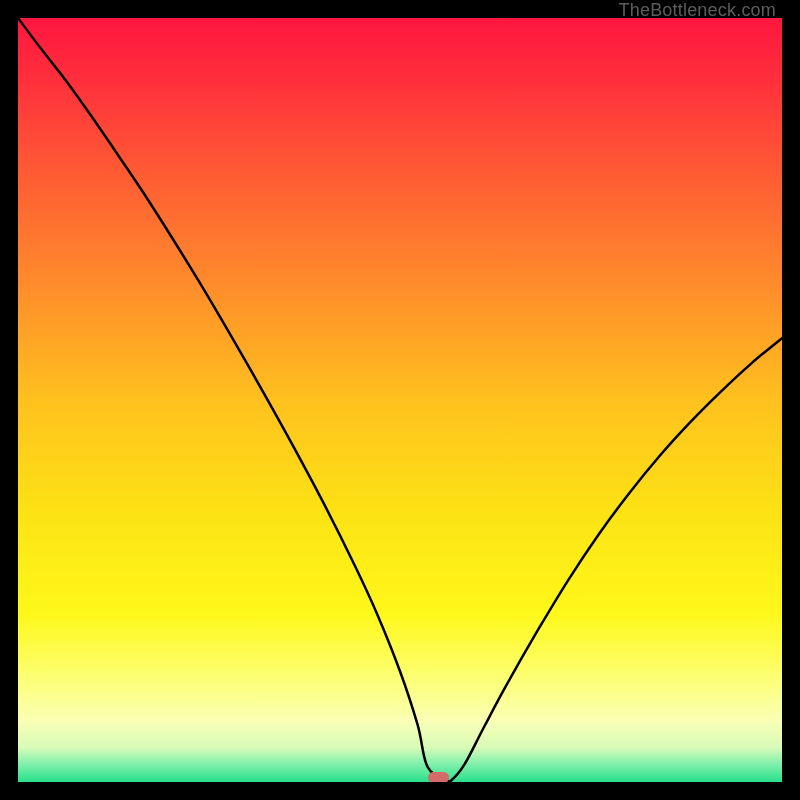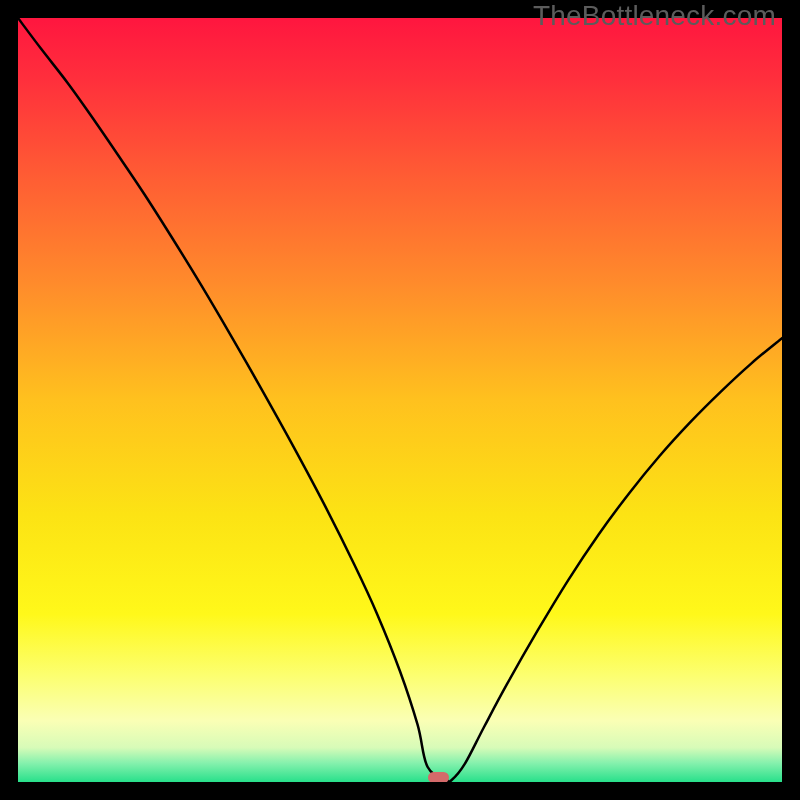--- a/index.html
+++ b/index.html
@@ -36,21 +36,21 @@
   }
   .marker {
     position: absolute;
     border-radius: 8px;
   }
   .watermark {
     position: absolute;
     top: 0px;
     right: 24px;
     color: #5c5c5c;
-    font-size: 28px;
+    font-size: 18px;
     font-weight: 500;
     letter-spacing: 0.2px;
     user-select: none;
   }
 </style>
 </head>
 <body>
 
 <div class="frame">
   <svg class="gradient-bg" viewBox="0 0 764 764" preserveAspectRatio="none">

